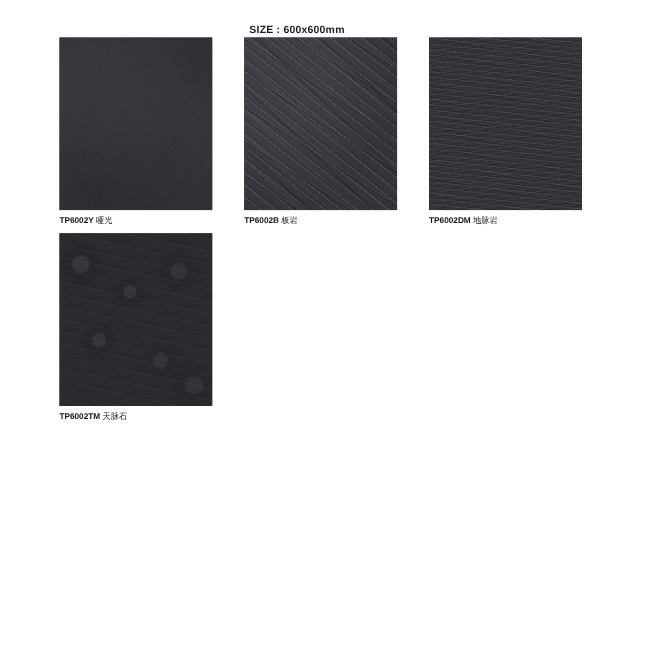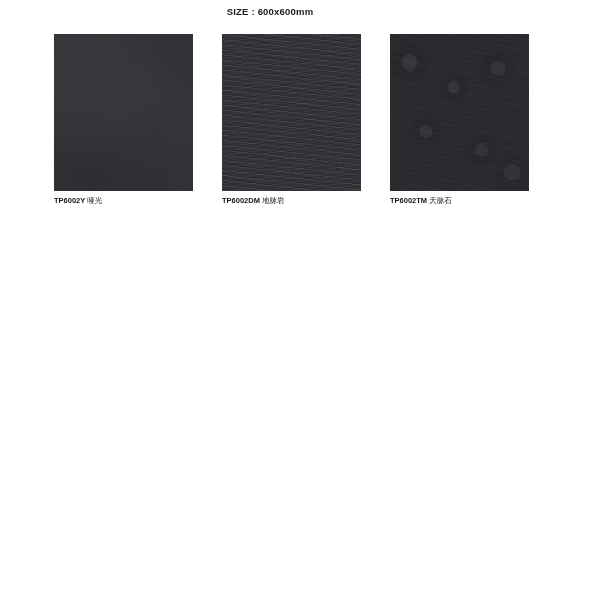--- a/index.html
+++ b/index.html
@@ -18,21 +18,21 @@
   #page-root {
     width: 600px;
     height: 600px;
     position: relative;
     background: #ffffff;
   }
 
   
   .header {
     position: absolute;
-    top: 0;
+    top: 16px;
     left: 0;
     width: 540px;
     height: 22px;
     display: flex;
     align-items: center;
     justify-content: center;
   }
   .header-title {
     font-size: 9.5px;
     font-weight: bold;
@@ -221,20 +221,29 @@
       <div class="tile-cell">
         <div class="tile-img t-matte">
           <div class="tx base"></div>
           <div class="tx l1"></div>
           <div class="tx l2"></div>
           <div class="tx l3"></div>
         </div>
         <div class="tile-label"><span>TP6002Y</span> <span class="cn">哑光</span></div>
       </div>
       <div class="tile-cell">
+        <div class="tile-img t-slate">
+          <div class="tx base"></div>
+          <div class="tx l1"></div>
+          <div class="tx l2"></div>
+          <div class="tx l3"></div>
+        </div>
+        <div class="tile-label"><span>TP6002B</span> <span class="cn">板岩</span></div>
+      </div>
+      <div class="tile-cell">
         <div class="tile-img t-vein">
           <div class="tx base"></div>
           <div class="tx l1"></div>
           <div class="tx l2"></div>
           <div class="tx l3"></div>
         </div>
         <div class="tile-label"><span>TP6002DM</span> <span class="cn">地脉岩</span></div>
       </div>
       <div class="tile-cell">
         <div class="tile-img t-pebble">

